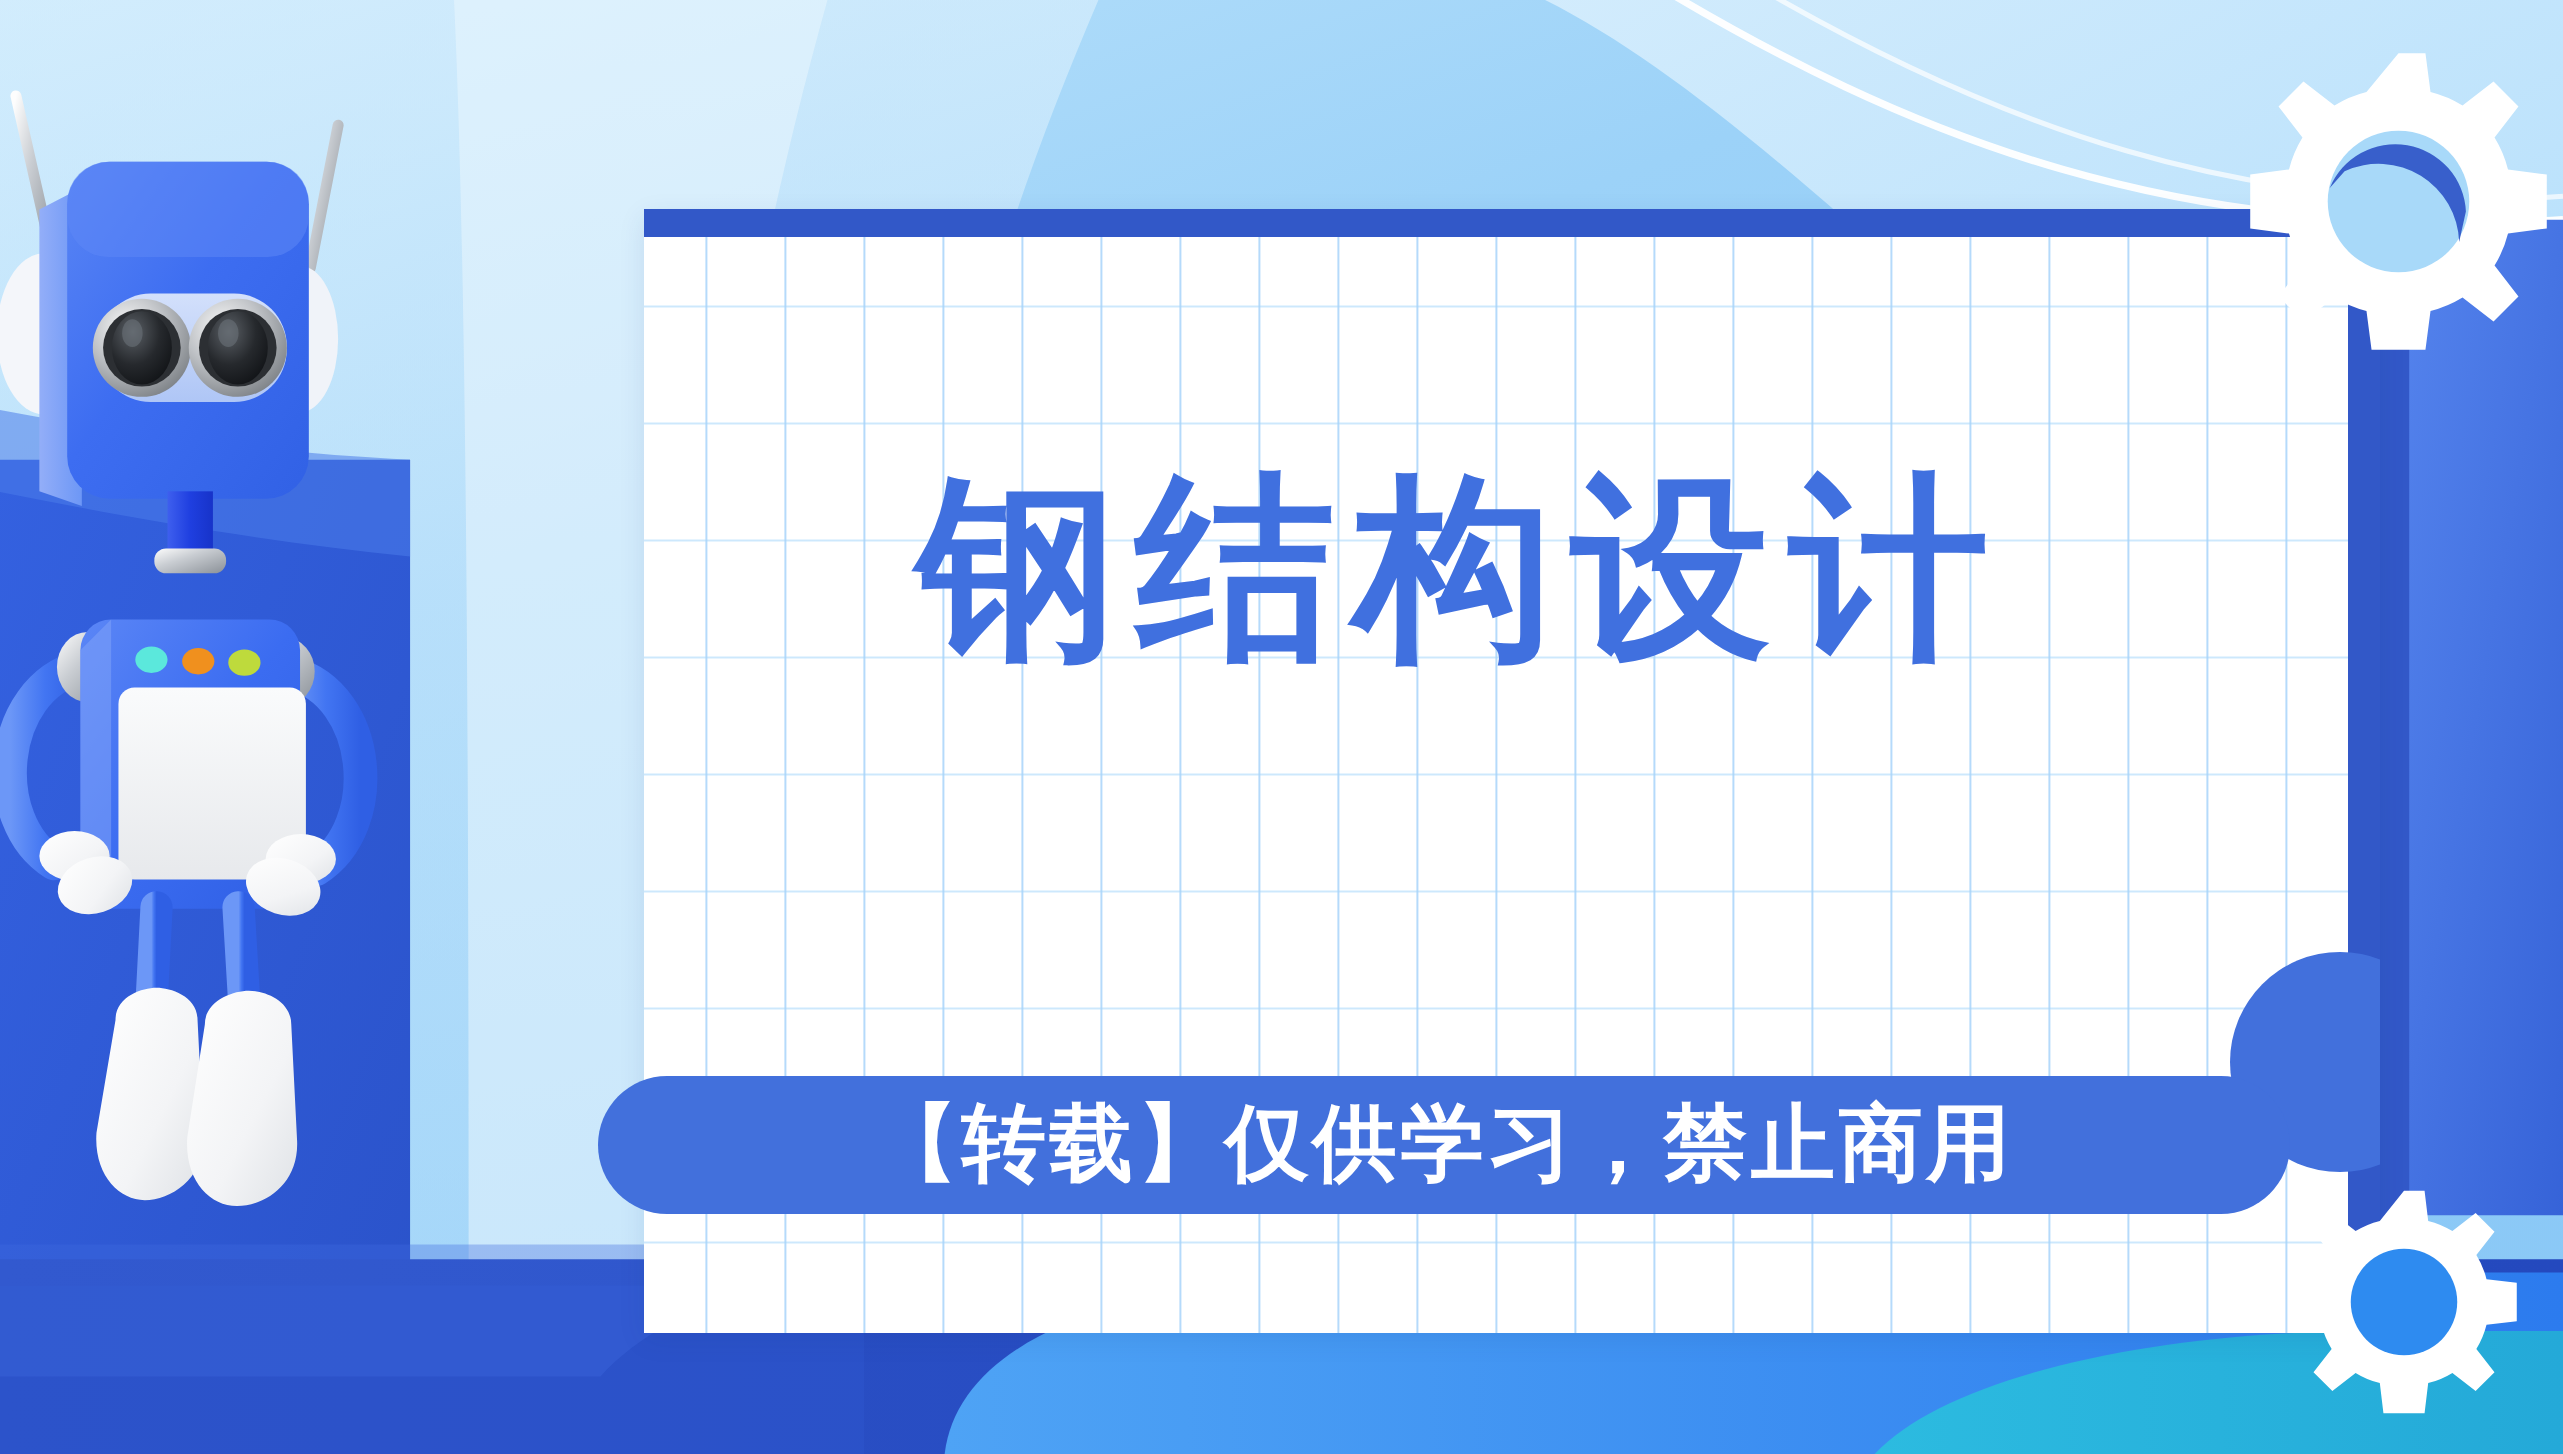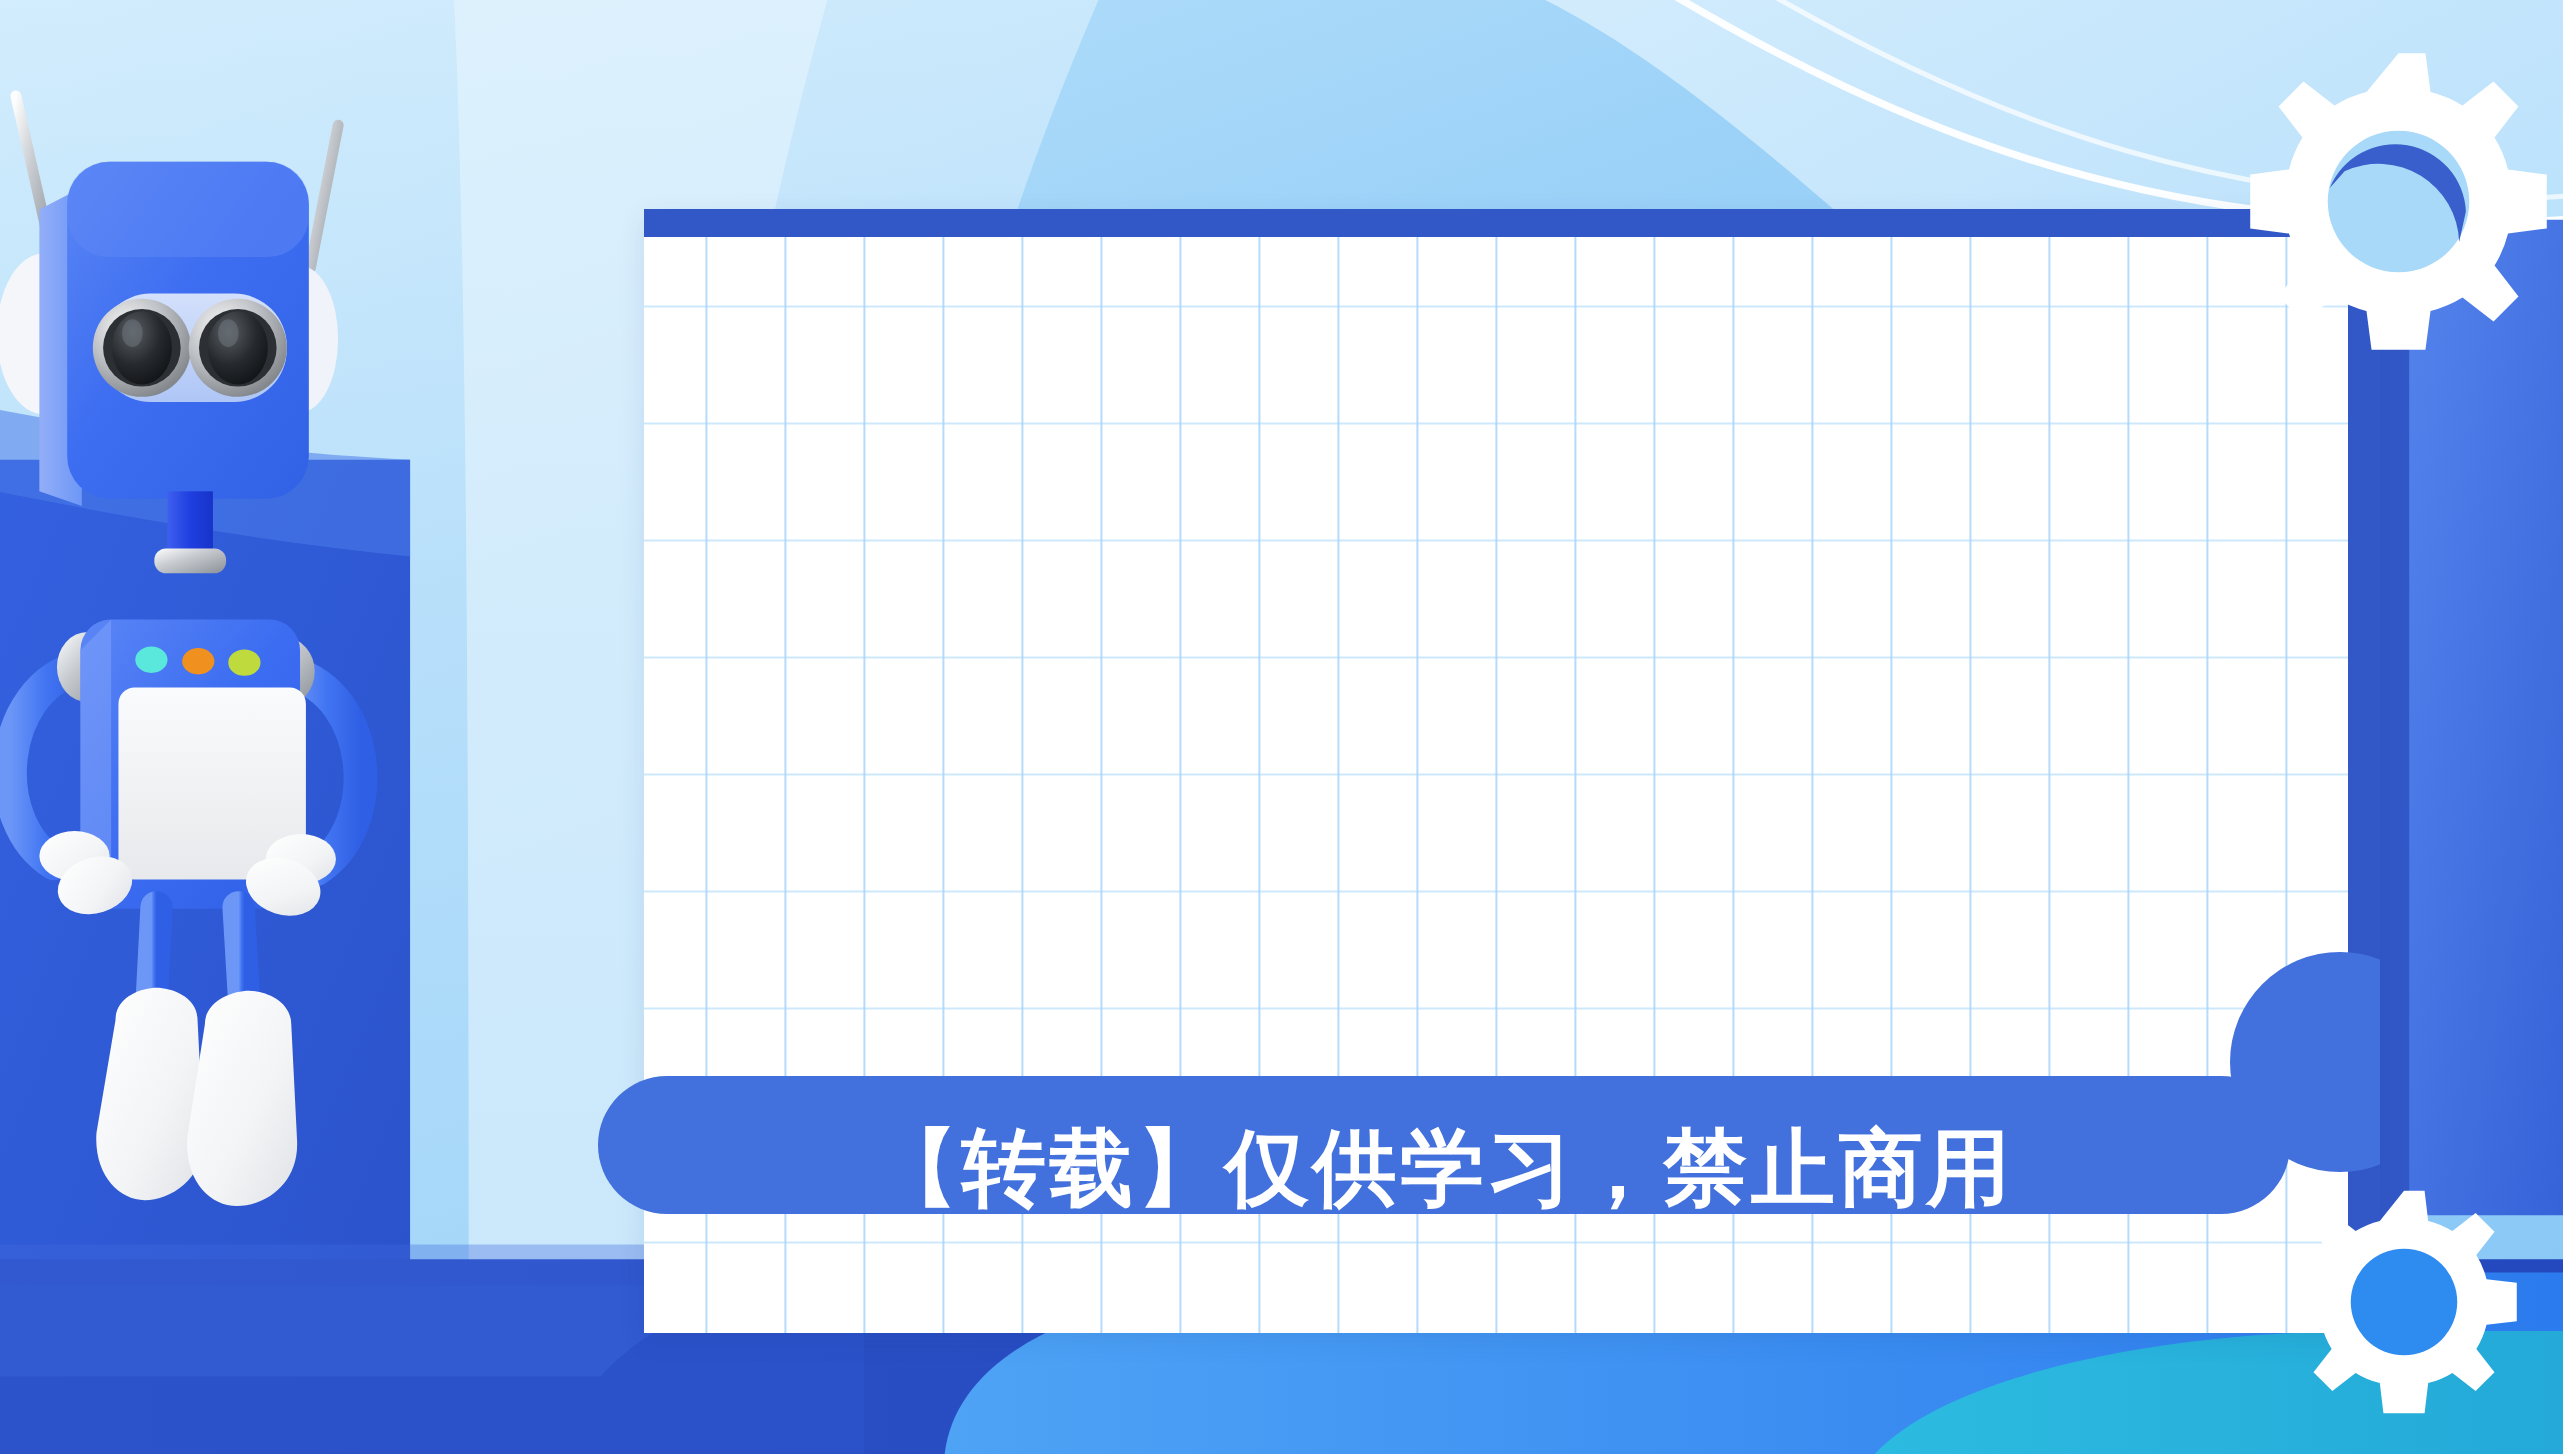--- a/index.html
+++ b/index.html
@@ -60,21 +60,21 @@
     color:#4070DF; letter-spacing:19px; white-space:nowrap;
     text-indent:19px;
     font-family:"DejaVu Sans","Liberation Sans",sans-serif;
   }
 
   
   .pill {
     position:absolute; left:598px; top:1076px;
     width:1692px; height:138px;
     background:#4270DC; border-radius:69px;
-    display:flex; align-items:flex-end; justify-content:center;
+    display:flex; align-items:center; justify-content:center;
   }
   .pill-text {
     color:#FFFFFF; font-size:84px; font-weight:900;
     letter-spacing:3.7px; white-space:nowrap; line-height:1;
     padding-bottom:4.4px;
     font-family:"DejaVu Sans","Liberation Sans",sans-serif;
   }
 
   
   .gear { position:absolute; }
@@ -147,20 +147,23 @@
     <path d="M0,1700 H1210 C1060,1740 900,1790 820,1880 H0 Z" fill="#3E6BE0" opacity=".35"></path>
   </svg>
 
   <div class="card">
     <div class="card-grid"></div>
     <div class="card-topbar"></div>
     <div class="card-rightbar"></div>
     <div class="card-ring"></div>
   </div>
 
+  <div class="title-wrap">
+    <div class="title">钢结构设计</div>
+  </div>
 
   <div class="pill">
     <span class="pill-text">【转载】仅供学习，禁止商用</span>
   </div>
 
   <svg class="gear gear-tr" viewBox="0 0 100 100">
     <g fill="#FFFFFF">
       <path d="M50 6 L58 6 L59.5 17.5 A34 34 0 0 1 69 21.5 L78.2 14.4 L85.6 21.8 L78.5 31 A34 34 0 0 1 82.5 40.5 L94 42 L94 50 L94 58 L82.5 59.5 A34 34 0 0 1 78.5 69 L85.6 78.2 L78.2 85.6 L69 78.5 A34 34 0 0 1 59.5 82.5 L58 94 L50 94 L42 94 L40.5 82.5 A34 34 0 0 1 31 78.5 L21.8 85.6 L14.4 78.2 L21.5 69 A34 34 0 0 1 17.5 59.5 L6 58 L6 50 L6 42 L17.5 40.5 A34 34 0 0 1 21.5 31 L14.4 21.8 L21.8 14.4 L31 21.5 A34 34 0 0 1 40.5 17.5 Z"></path>
       <circle cx="50" cy="50" r="21" fill="none"></circle>
     </g>

